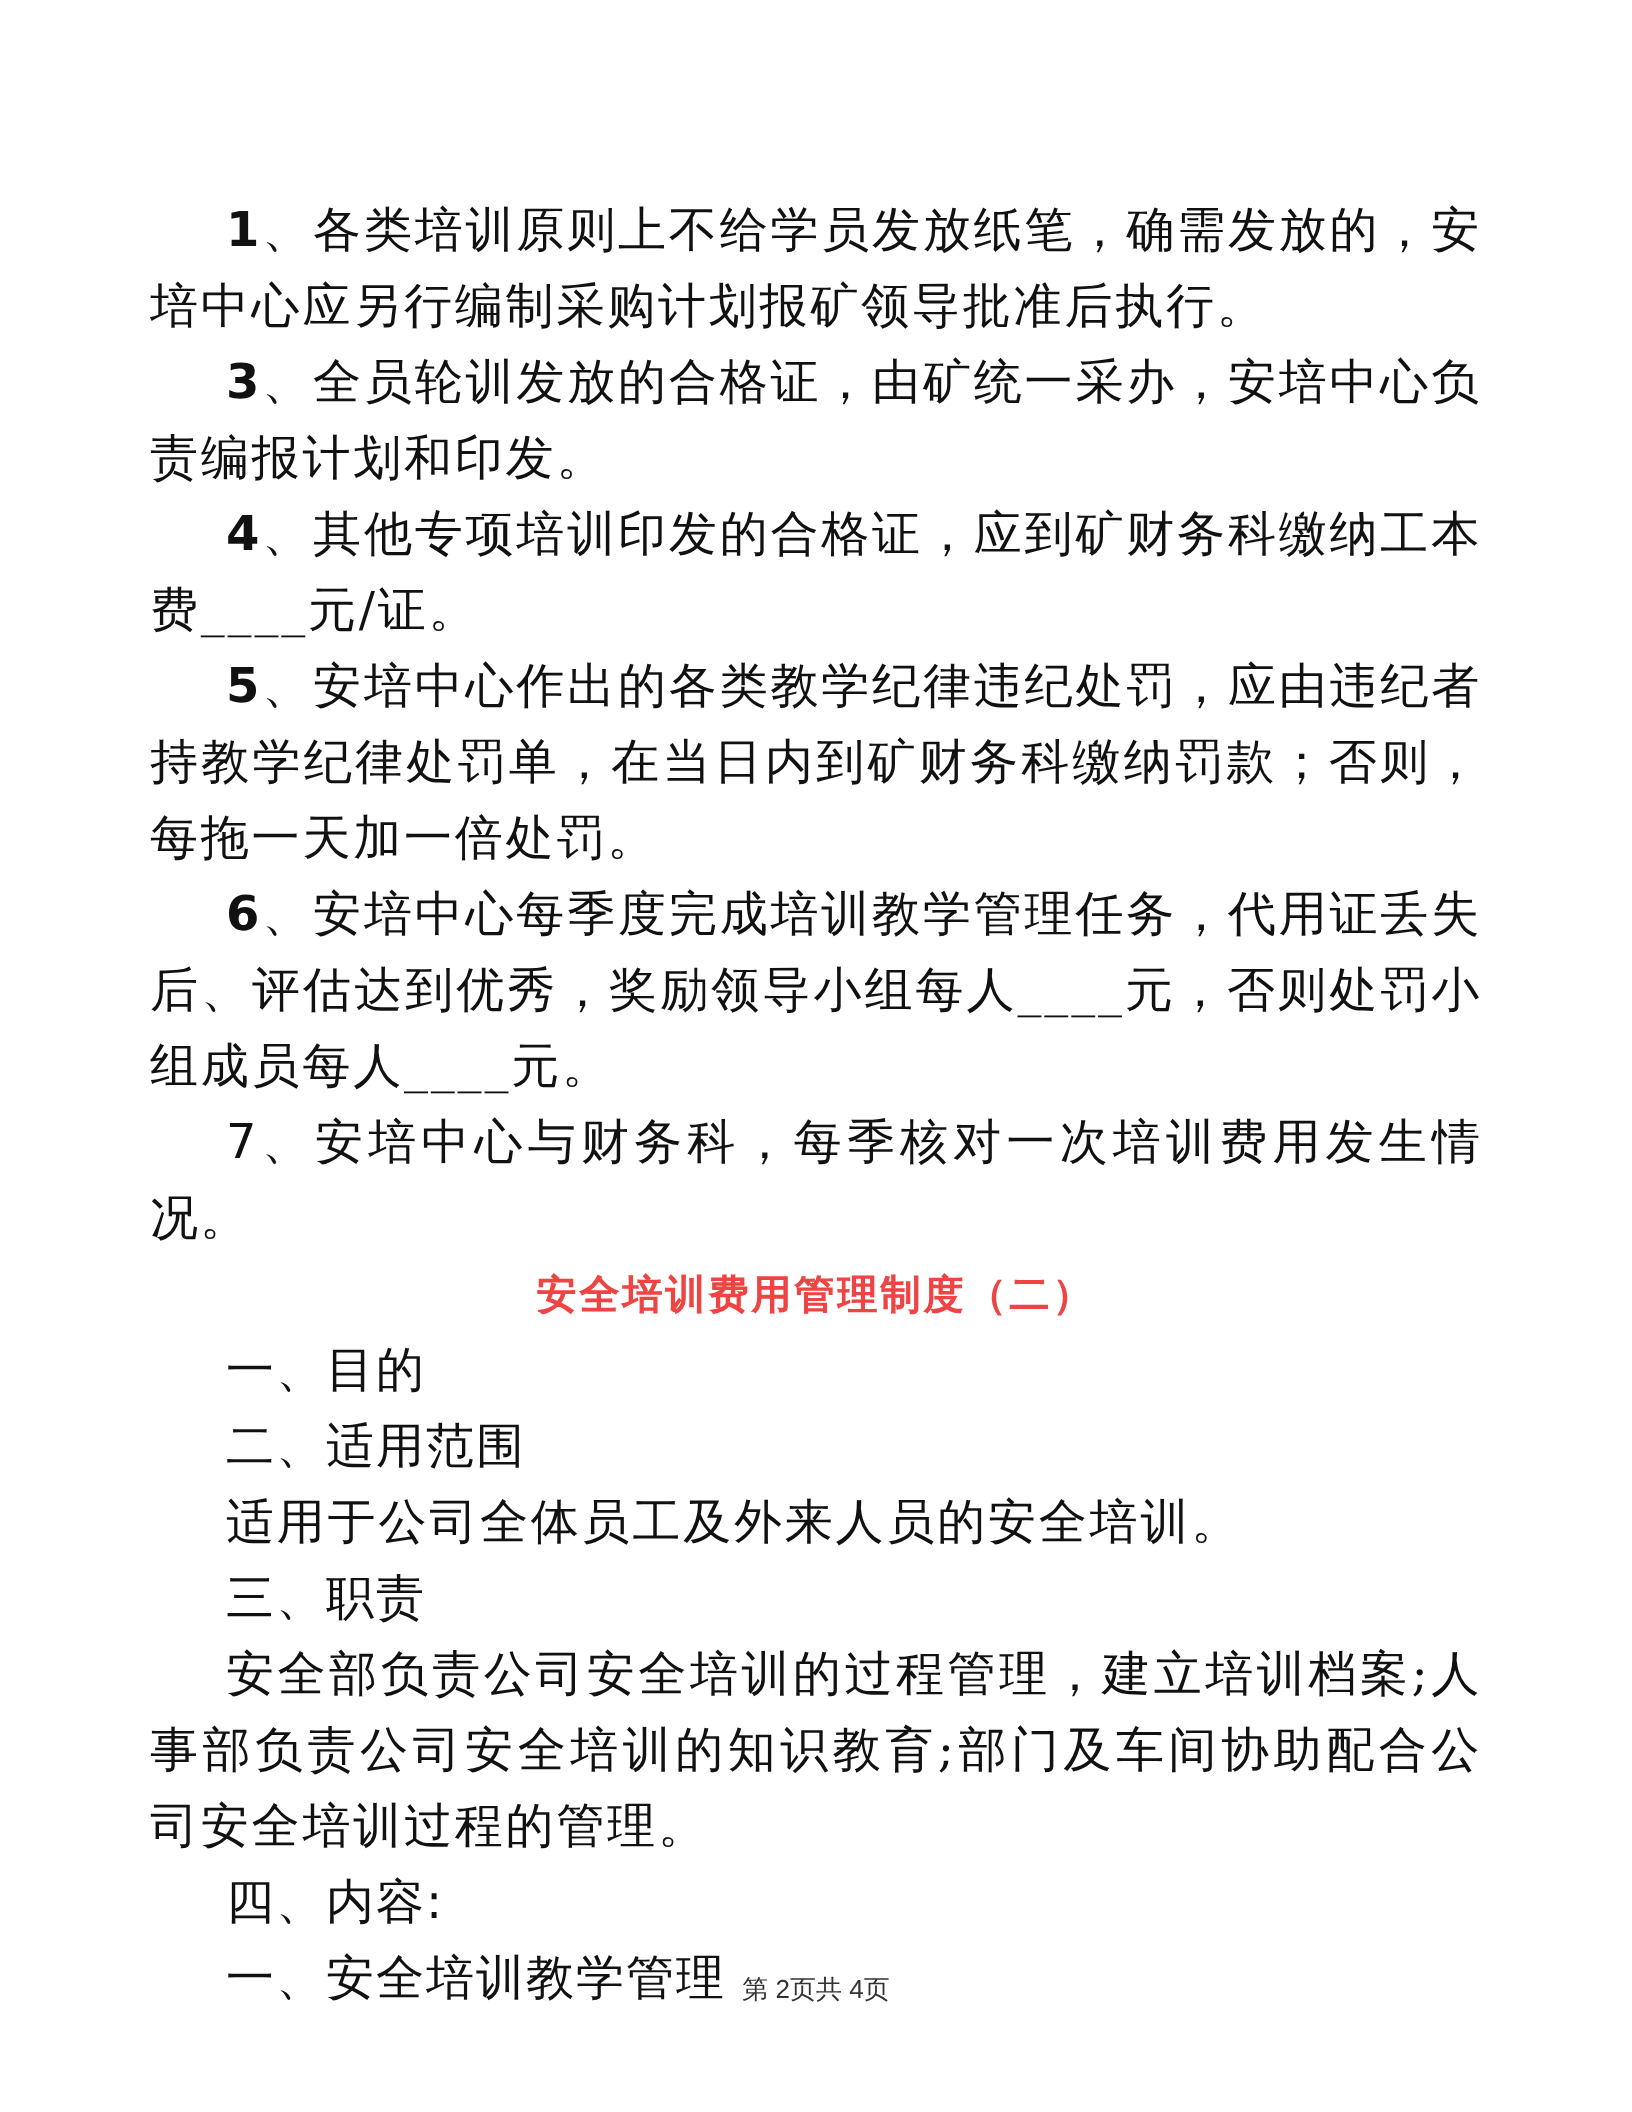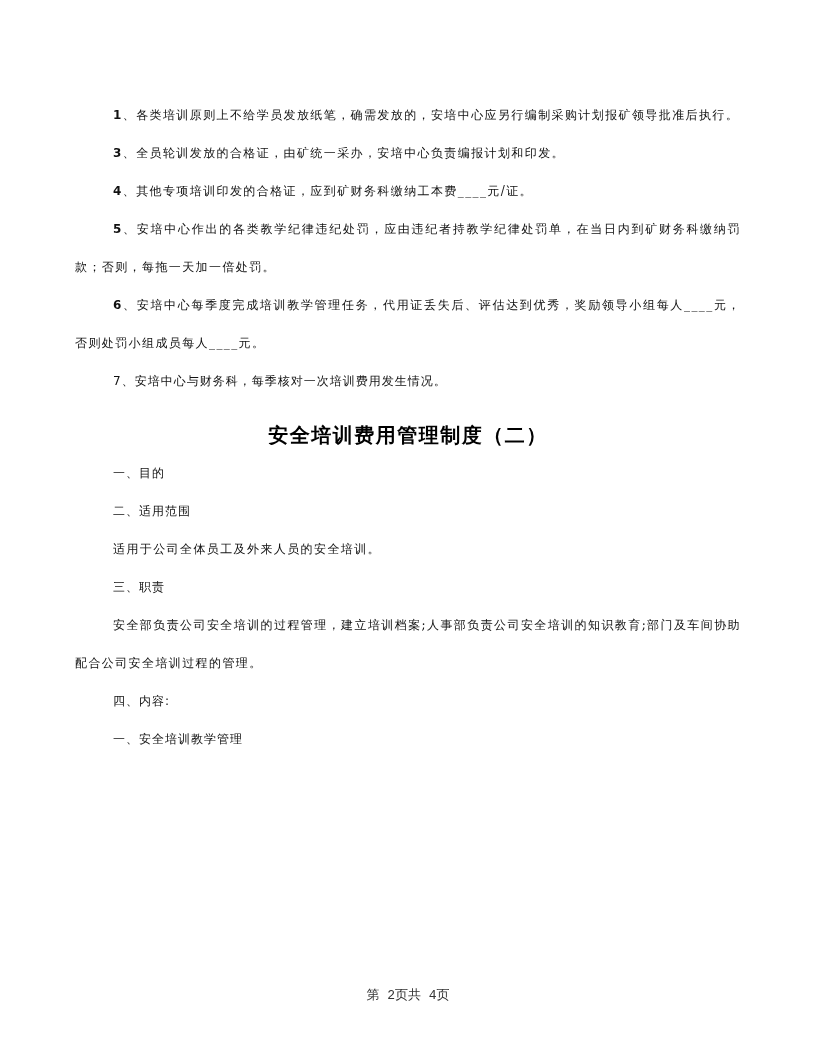--- a/index.html
+++ b/index.html
@@ -1,26 +1,26 @@
 <!DOCTYPE html>
 <html><head>
 <meta charset="utf-8">
 <style>
   html, body { margin:0; padding:0; background:#ffffff; }
   body { width:816px; height:1056px; position:relative; overflow:hidden;
          font-family: "DejaVu Serif", "Liberation Serif", serif; color:#111; }
   .page { position:absolute; left:75px; top:96px; width:666px; }
-  p { margin:0; font-size:12px; line-height:38px; letter-spacing:1.4px; text-align:justify; }
+  p { margin:0; font-size:24px; line-height:38px; letter-spacing:1.4px; text-align:justify; }
   .indent { text-indent:38px; }
   .num { font-weight:bold; font-family:"DejaVu Sans", "Liberation Sans", sans-serif; }
   .bold { font-weight:normal; font-family:"DejaVu Sans", "Liberation Sans", sans-serif; letter-spacing:1px; }
-  .title { text-align:center; color:#000000; font-weight:bold; font-size:20px; line-height:38px;
-           font-family:"DejaVu Sans", "Liberation Sans", sans-serif; letter-spacing:1.5px; margin-top:16px; }
+  .title { text-align:center; color:#ef4444; font-weight:bold; font-size:20px; line-height:38px;
+           font-family:"DejaVu Sans", "Liberation Sans", sans-serif; letter-spacing:1.5px; margin-top:0; }
   .footer { position:absolute; top:986px; left:0; width:816px; text-align:center; font-size:13px;
-            color:#333; font-family:Liberation Mono, monospace; }
+            color:#333; font-family:Liberation Sans, sans-serif; }
 </style>
 </head>
 <body>
 
 <div class="page">
   <p class="indent"><span class="num">1</span><span>、各类培训原则上不给学员发放纸笔，确需发放的，安培中心应另行编制采购计划报矿领导批准后执行。</span></p>
   <p class="indent"><span class="num">3</span><span>、全员轮训发放的合格证，由矿统一采办，安培中心负责编报计划和印发。</span></p>
   <p class="indent"><span class="num">4</span><span>、其他专项培训印发的合格证，应到矿财务科缴纳工本费____元/证。</span></p>
   <p class="indent"><span class="num">5</span><span>、安培中心作出的各类教学纪律违纪处罚，应由违纪者持教学纪律处罚单，在当日内到矿财务科缴纳罚款；否则，每拖一天加一倍处罚。</span></p>
   <p class="indent"><span class="num">6</span><span>、安培中心每季度完成培训教学管理任务，代用证丢失后、评估达到优秀，奖励领导小组每人____元，否则处罚小组成员每人____元。</span></p>

